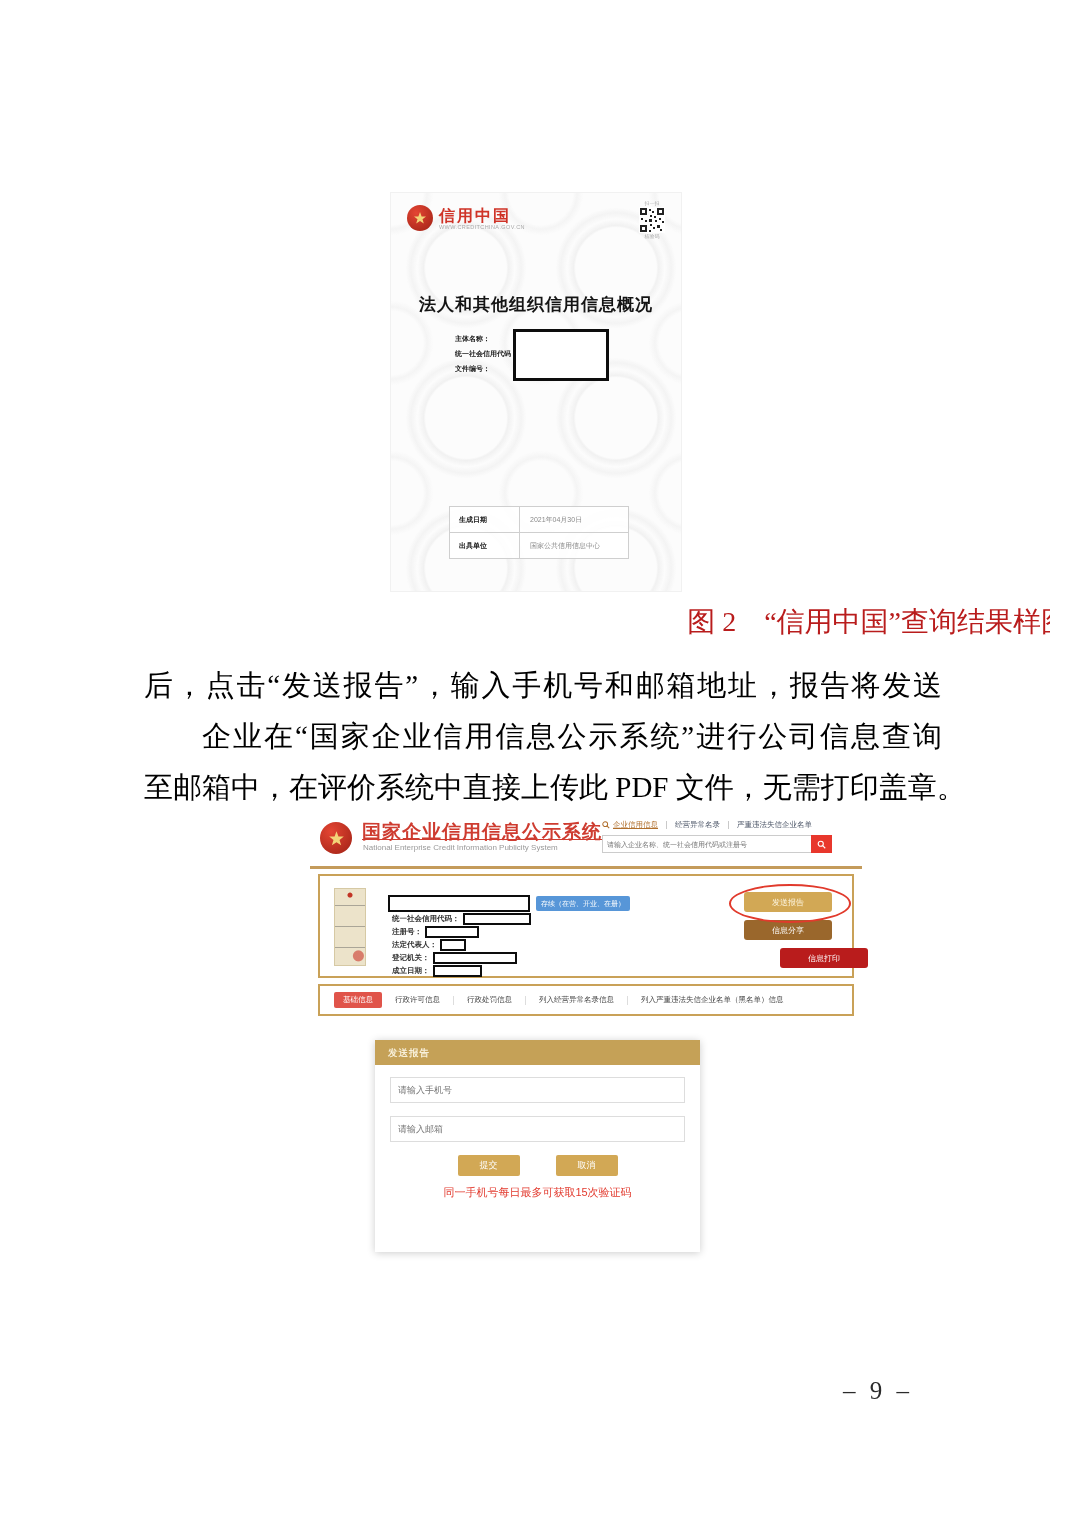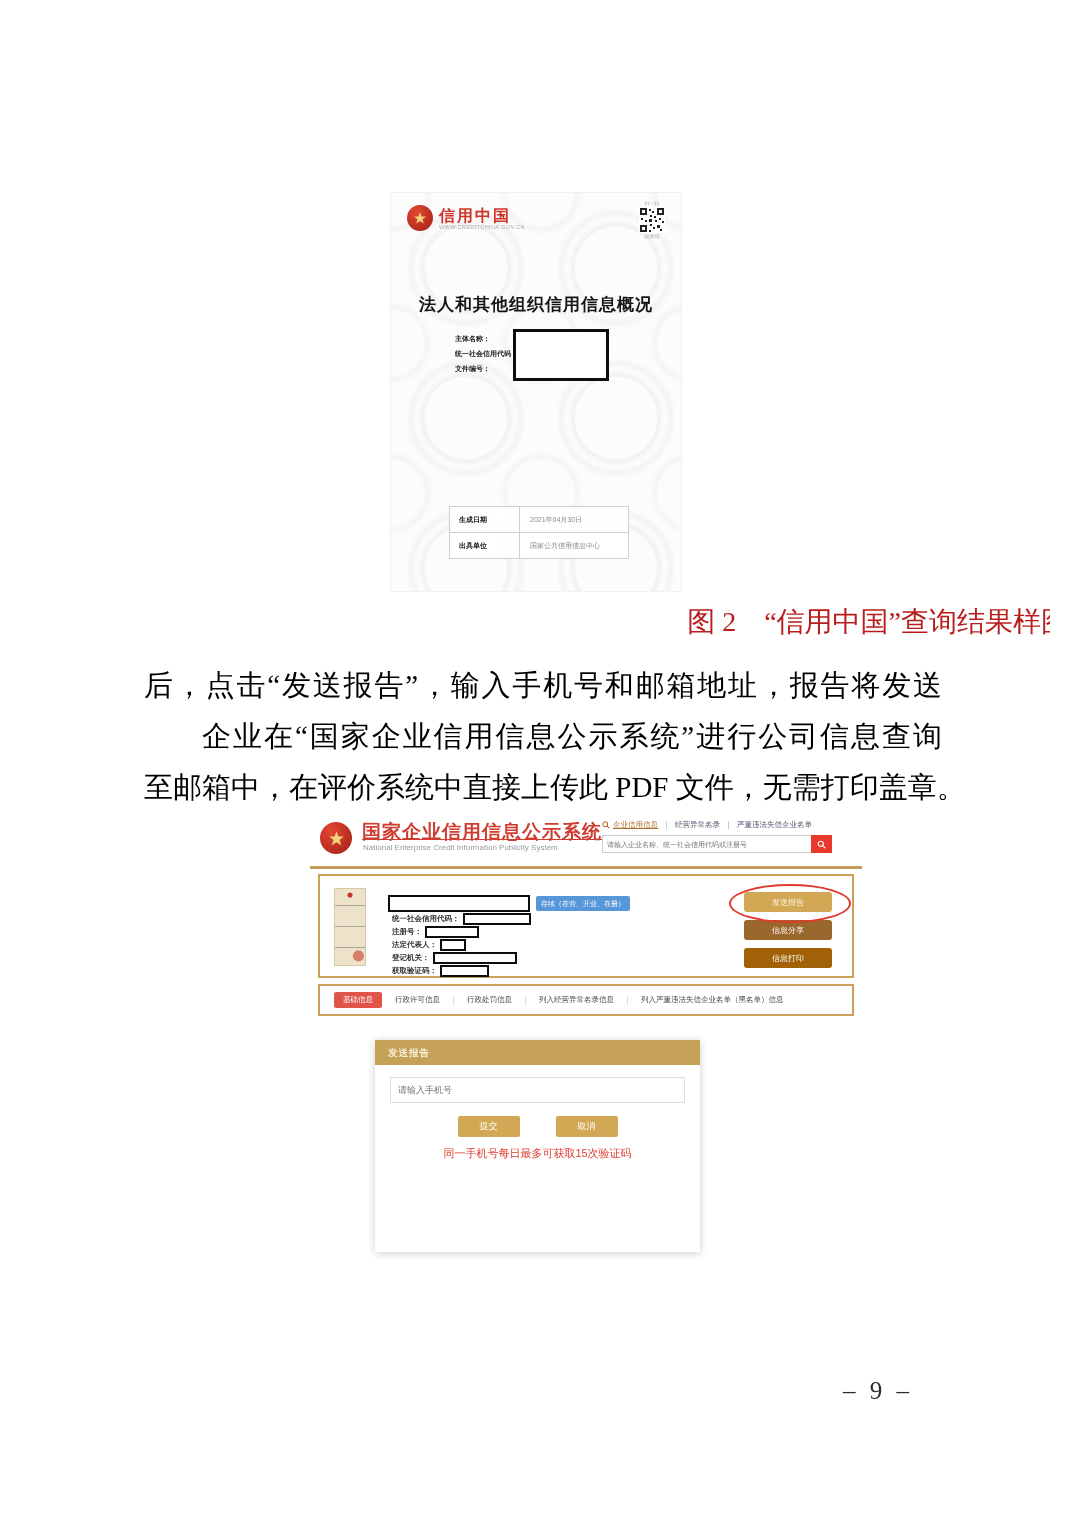--- a/index.html
+++ b/index.html
@@ -75,21 +75,21 @@
   .info-rows{position:absolute;left:72px;top:36px;}
   .info-row{display:flex;align-items:center;height:13px;}
   .info-label{font-size:7.5px;font-weight:bold;color:#333;white-space:nowrap;}
   .info-redact{height:8px;border:2px solid #0d0d0d;background:#fff;margin-left:3px;}
   .rw1{width:64px;} .rw2{width:50px;} .rw3{width:22px;} .rw4{width:80px;} .rw5{width:45px;}
   .action-col{position:absolute;left:424px;top:16px;width:88px;}
   .action-btn{display:block;width:88px;height:20px;border:none;border-radius:3px;color:#fff;
     font-size:8px;margin-bottom:8px;cursor:pointer;font-family:"Liberation Sans", sans-serif;}
   .send-report{background:#d2a855;color:#fdf6e0;}
   .share{background:#9a672c;}
-  .print{background:#a16207;}
+  .print{background:#b91c1c;margin-left:36px;}
   .red-ellipse{position:absolute;left:-15px;top:-8px;width:118px;height:35px;border:2.5px solid #e13a2c;
     border-radius:50%;pointer-events:none;}
 
   .tab-bar{position:absolute;left:8px;top:172px;width:532px;height:28px;border:2px solid #c9a158;background:#fff;
     display:flex;align-items:center;font-size:7.5px;}
   .tab-active{background:#e0544a;color:#fff;padding:3px 9px;border-radius:2px;margin-left:14px;white-space:nowrap;}
   .tab{color:#444;padding:0 13px;white-space:nowrap;}
   .tab-sep{width:1px;height:9px;background:#ddd;}
 
   .modal{position:absolute;left:65px;top:228px;width:325px;height:212px;background:#fff;
@@ -231,21 +231,21 @@
         </div>
         <div class="info-row">
           <span class="info-label">法定代表人：</span>
           <span class="info-redact rw3"></span>
         </div>
         <div class="info-row">
           <span class="info-label">登记机关：</span>
           <span class="info-redact rw4"></span>
         </div>
         <div class="info-row">
-          <span class="info-label">获取验证码：</span>
+          <span class="info-label">成立日期：</span>
           <span class="info-redact rw5"></span>
         </div>
       </div>
 
       <div class="action-col">
         <div style="position:relative;">
           <button class="action-btn send-report">发送报告</button>
           <div class="red-ellipse"></div>
         </div>
         <button class="action-btn share">信息分享</button>
@@ -261,20 +261,21 @@
       <span class="tab-sep"></span>
       <span class="tab">列入经营异常名录信息</span>
       <span class="tab-sep"></span>
       <span class="tab">列入严重违法失信企业名单（黑名单）信息</span>
     </div>
 
     <div class="modal">
       <div class="modal-header">发送报告</div>
       <div class="modal-body">
         <input class="m-input" type="text" placeholder="请输入手机号" style="">
+        <input class="m-input" type="text" placeholder="请输入邮箱" style="">
         <div class="modal-btn-row">
           <button class="modal-btn">提交</button>
           <button class="modal-btn">取消</button>
         </div>
         <div class="modal-note">同一手机号每日最多可获取15次验证码</div>
       </div>
     </div>
   </div>
 
   <div class="page-number">– 9 –</div>

